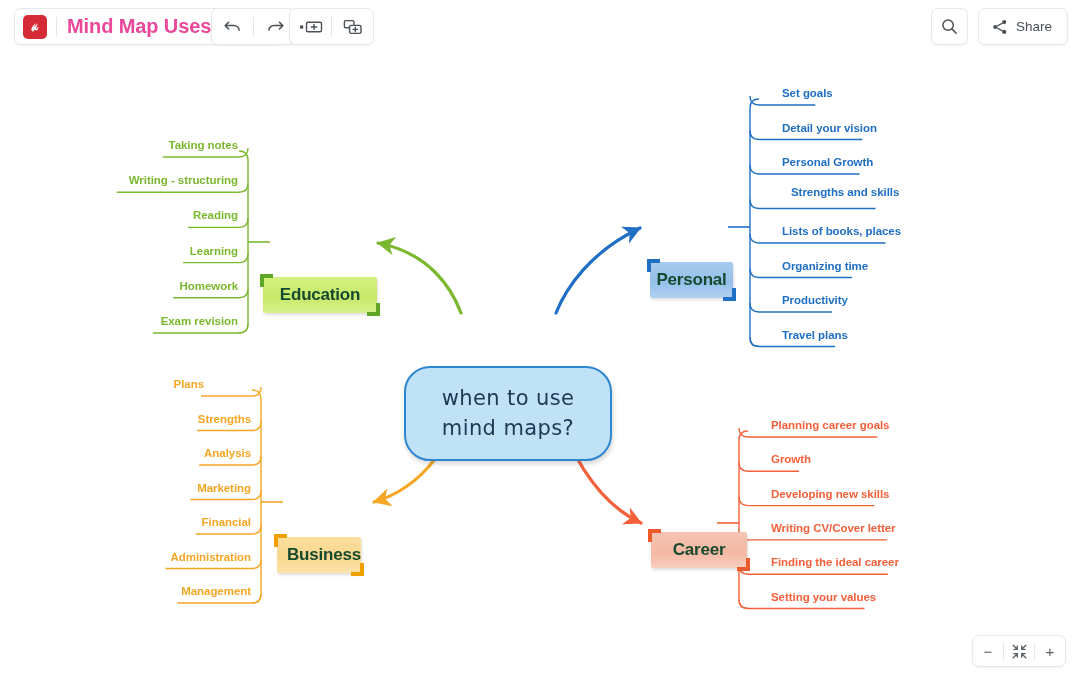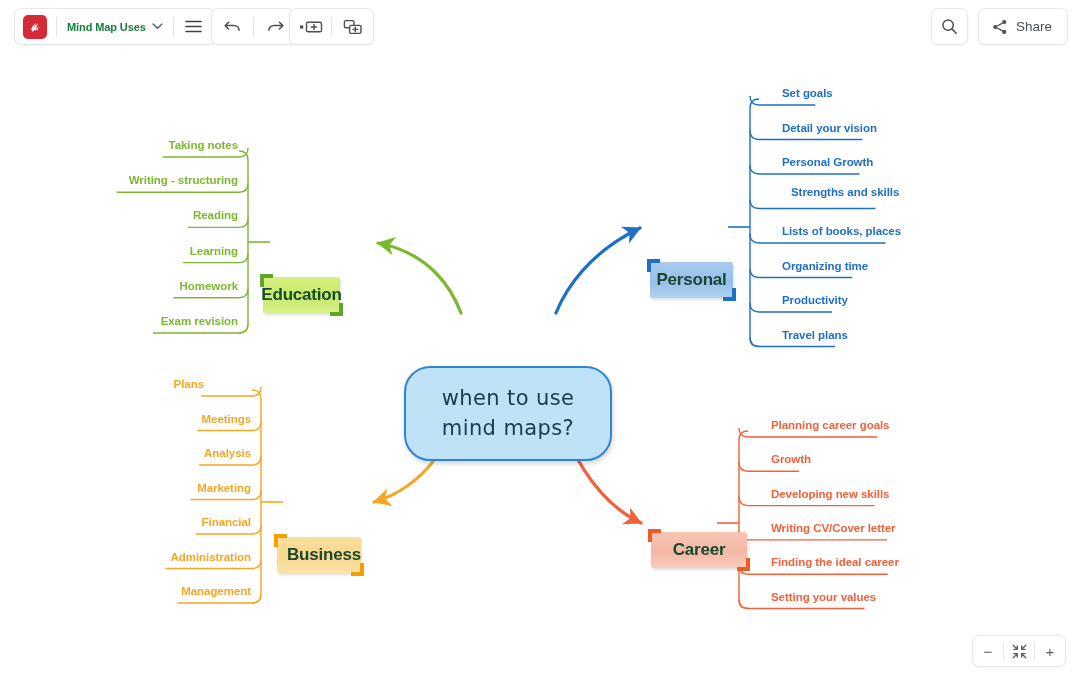--- a/index.html
+++ b/index.html
@@ -21,21 +21,21 @@
     box-shadow: 0 1px 2px rgba(16,24,40,0.05);
   }
   .tb-sep { width: 1px; height: 20px; background: #e3e5e8; }
 
   .logo-box {
     width: 24px; height: 24px; border-radius: 5px; background: #d52b36;
     margin: 0 9px 0 8px; display: flex; align-items: center; justify-content: center;
     flex: none;
   }
   .doc-title {
-    font-size: 11px; font-weight: bold; color: #15803d;
+    font-size: 20px; font-weight: bold; color: #ec4899;
     padding: 0 3px 0 10px; white-space: nowrap; letter-spacing: -0.1px; text-align: center;
   }
   .caret-wrap { padding: 0 10px 0 3px; display: flex; align-items: center; }
   .hamb { width: 40px; display: flex; align-items: center; justify-content: center; cursor: pointer; }
   .tb-btn {
     width: 41px; height: 100%; display: flex; align-items: center; justify-content: center;
     cursor: pointer;
   }
   .share-btn {
     display: flex; align-items: center; gap: 8px; padding: 0 15px 0 13px;
@@ -55,21 +55,21 @@
   }
   .node .node-fill {
     position: absolute; inset: 0; border-radius: 2px;
     box-shadow: 1px 2px 3px rgba(0,0,0,0.13);
   }
   .node .lbl { position: relative; z-index: 3; }
   .brk { position: absolute; z-index: 2; }
   .brk.tl { left: -3px; top: -3px; width: 13px; height: 13px; border-left: 4px solid; border-top: 4px solid; }
   .brk.br { right: -3px; bottom: -3px; width: 13px; height: 13px; border-right: 4px solid; border-bottom: 4px solid; }
 
-  #node-education { left: 263px; top: 224px; width: 77px; height: 36px; }
+  #node-education { left: 263px; top: 224px; width: 114px; height: 36px; }
   #node-education .node-fill { background: linear-gradient(180deg,#d5f080 0%,#c6e96a 55%,#d8f18c 100%); }
   #node-education .brk { border-color: #5fa526; }
 
   #node-personal { left: 650px; top: 209px; width: 83px; height: 36px; }
   #node-personal .node-fill { background: linear-gradient(180deg,#a9cbee 0%,#95bfea 55%,#b2d1f0 100%); }
   #node-personal .brk { border-color: #1f6fc4; }
 
   #node-business { left: 277px; top: 484px; width: 84px; height: 36px; justify-content: flex-end; }
   #node-business .node-fill { background: linear-gradient(180deg,#fbdf9f 0%,#f8d88d 55%,#fce3ab 100%); }
   #node-business .brk { border-color: #f0a000; }
@@ -317,21 +317,21 @@
         <div class="sub l" style="color: rgb(124, 184, 47); top: 262px; right: 842px;">Exam revision</div>
         <div class="sub r" style="color: rgb(31, 111, 196); top: 34px; left: 782px;">Set goals</div>
         <div class="sub r" style="color: rgb(31, 111, 196); top: 68.5px; left: 782px;">Detail your vision</div>
         <div class="sub r" style="color: rgb(31, 111, 196); top: 103px; left: 782px;">Personal Growth</div>
         <div class="sub r" style="color: rgb(31, 111, 196); top: 133px; left: 782px; margin-left: 9px;">Strengths and skills</div>
         <div class="sub r" style="color: rgb(31, 111, 196); top: 172px; left: 782px;">Lists of books, places</div>
         <div class="sub r" style="color: rgb(31, 111, 196); top: 206.5px; left: 782px;">Organizing time</div>
         <div class="sub r" style="color: rgb(31, 111, 196); top: 241px; left: 782px;">Productivity</div>
         <div class="sub r" style="color: rgb(31, 111, 196); top: 275.5px; left: 782px;">Travel plans</div>
         <div class="sub l" style="color: rgb(245, 166, 35); top: 325px; right: 876px;">Plans</div>
-        <div class="sub l" style="color: rgb(245, 166, 35); top: 359.5px; right: 829px;">Meetings</div>
+        <div class="sub l" style="color: rgb(245, 166, 35); top: 359.5px; right: 829px;">Strengths</div>
         <div class="sub l" style="color: rgb(245, 166, 35); top: 394px; right: 829px;">Analysis</div>
         <div class="sub l" style="color: rgb(245, 166, 35); top: 428.5px; right: 829px;">Marketing</div>
         <div class="sub l" style="color: rgb(245, 166, 35); top: 463px; right: 829px;">Financial</div>
         <div class="sub l" style="color: rgb(245, 166, 35); top: 497.5px; right: 829px;">Administration</div>
         <div class="sub l" style="color: rgb(245, 166, 35); top: 532px; right: 829px;">Management</div>
         <div class="sub r" style="color: rgb(244, 96, 58); top: 366px; left: 771px;">Planning career goals</div>
         <div class="sub r" style="color: rgb(244, 96, 58); top: 400.3px; left: 771px;">Growth</div>
         <div class="sub r" style="color: rgb(244, 96, 58); top: 434.6px; left: 771px;">Developing new skills</div>
         <div class="sub r" style="color: rgb(244, 96, 58); top: 468.9px; left: 771px;">Writing CV/Cover letter</div>
         <div class="sub r" style="color: rgb(244, 96, 58); top: 503.2px; left: 771px;">Finding the ideal career</div>

